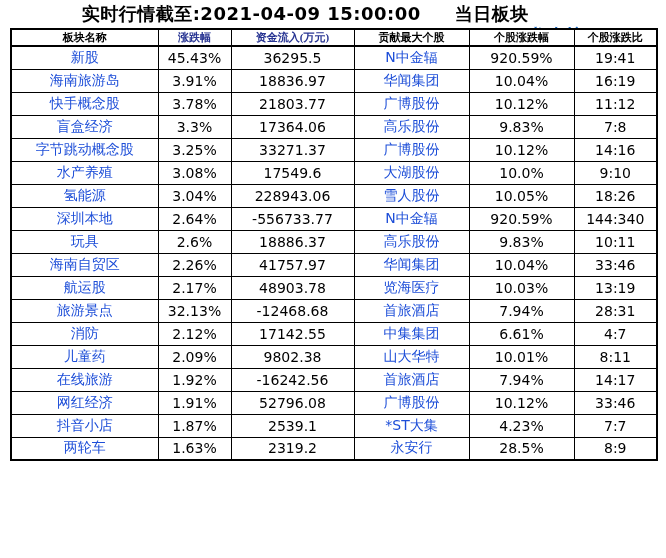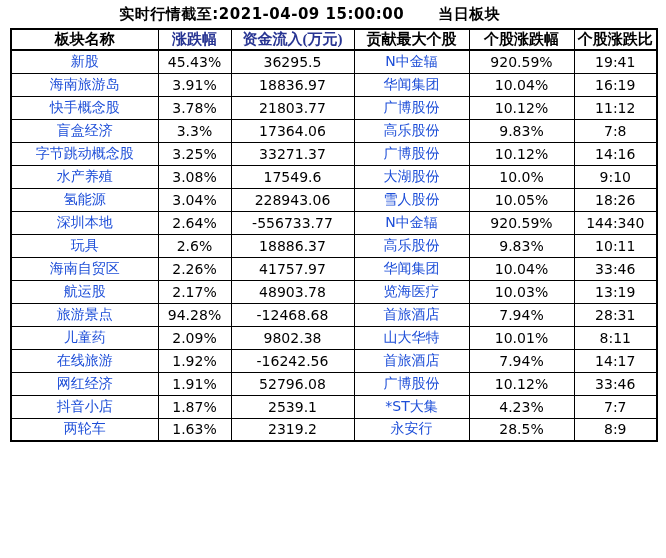--- a/index.html
+++ b/index.html
@@ -8,21 +8,21 @@
     background: #ffffff;
     font-family: "DejaVu Sans", "Liberation Sans", sans-serif;
     color: #000000;
     overflow: hidden;
   }
   .titlebar {
     height: 28px;
     display: flex;
     align-items: center;
     justify-content: center;
-    font-size: 15px;
+    font-size: 18px;
     font-weight: bold;
     letter-spacing: 0.5px;
     white-space: nowrap;
   }
   .titlebar .gap { display: inline-block; width: 34px; }
   .titlebar .hot { color: #1565c0; margin-top: 44px; }
   table.board {
     position: absolute;
     left: 10px; top: 28px;
     width: 646px;
@@ -33,21 +33,21 @@
   }
   table.board th, table.board td {
     border: 1px solid #000000;
     text-align: center;
     vertical-align: middle;
     overflow: hidden;
     white-space: nowrap;
   }
   table.board th {
     height: 14px;
-    font-size: 15px;
+    font-size: 11px;
     font-weight: bold;
     color: #000000;
     border-bottom: 2px solid #000000;
     margin-left: 26px;
   }
   table.board th.accent { color: #283593; font-family: Liberation Serif, serif; }
   table.board td {
     height: 23px;
     font-size: 14px;
     font-weight: normal;
@@ -168,25 +168,33 @@
       <tr>
         <td class="name">航运股</td>
         <td class="num">2.17%</td>
         <td class="num">48903.78</td>
         <td class="name">览海医疗</td>
         <td class="num">10.03%</td>
         <td class="num">13:19</td>
       </tr>
       <tr>
         <td class="name">旅游景点</td>
-        <td class="num">94.28%</td>
+        <td class="num">32.13%</td>
         <td class="num">-12468.68</td>
         <td class="name">首旅酒店</td>
         <td class="num">7.94%</td>
         <td class="num">28:31</td>
+      </tr>
+      <tr>
+        <td class="name">消防</td>
+        <td class="num">2.12%</td>
+        <td class="num">17142.55</td>
+        <td class="name">中集集团</td>
+        <td class="num">6.61%</td>
+        <td class="num">4:7</td>
       </tr>
       <tr>
         <td class="name">儿童药</td>
         <td class="num">2.09%</td>
         <td class="num">9802.38</td>
         <td class="name">山大华特</td>
         <td class="num">10.01%</td>
         <td class="num">8:11</td>
       </tr>
       <tr>

